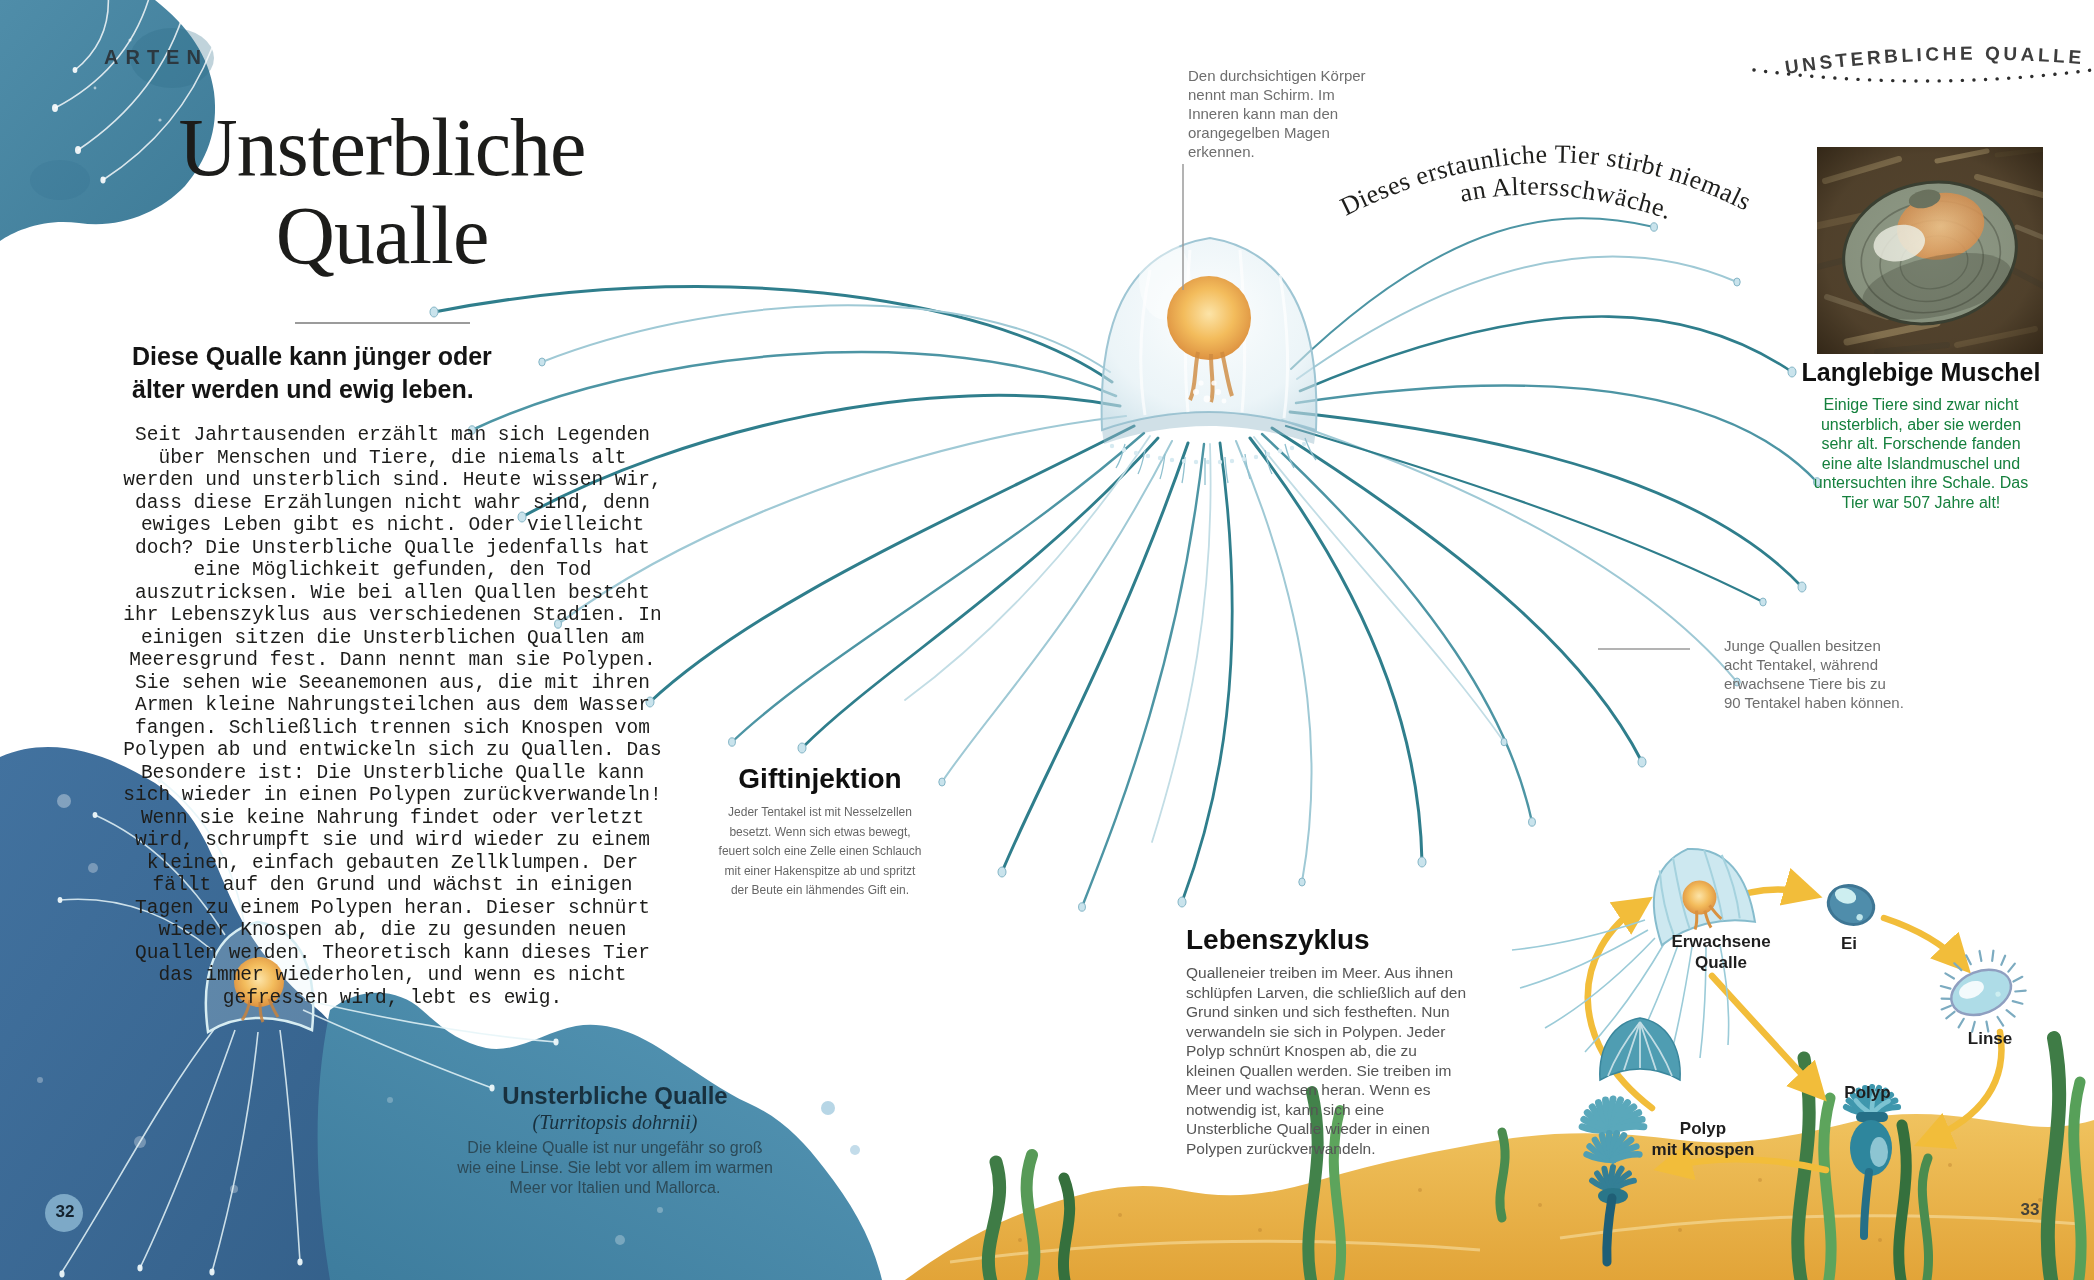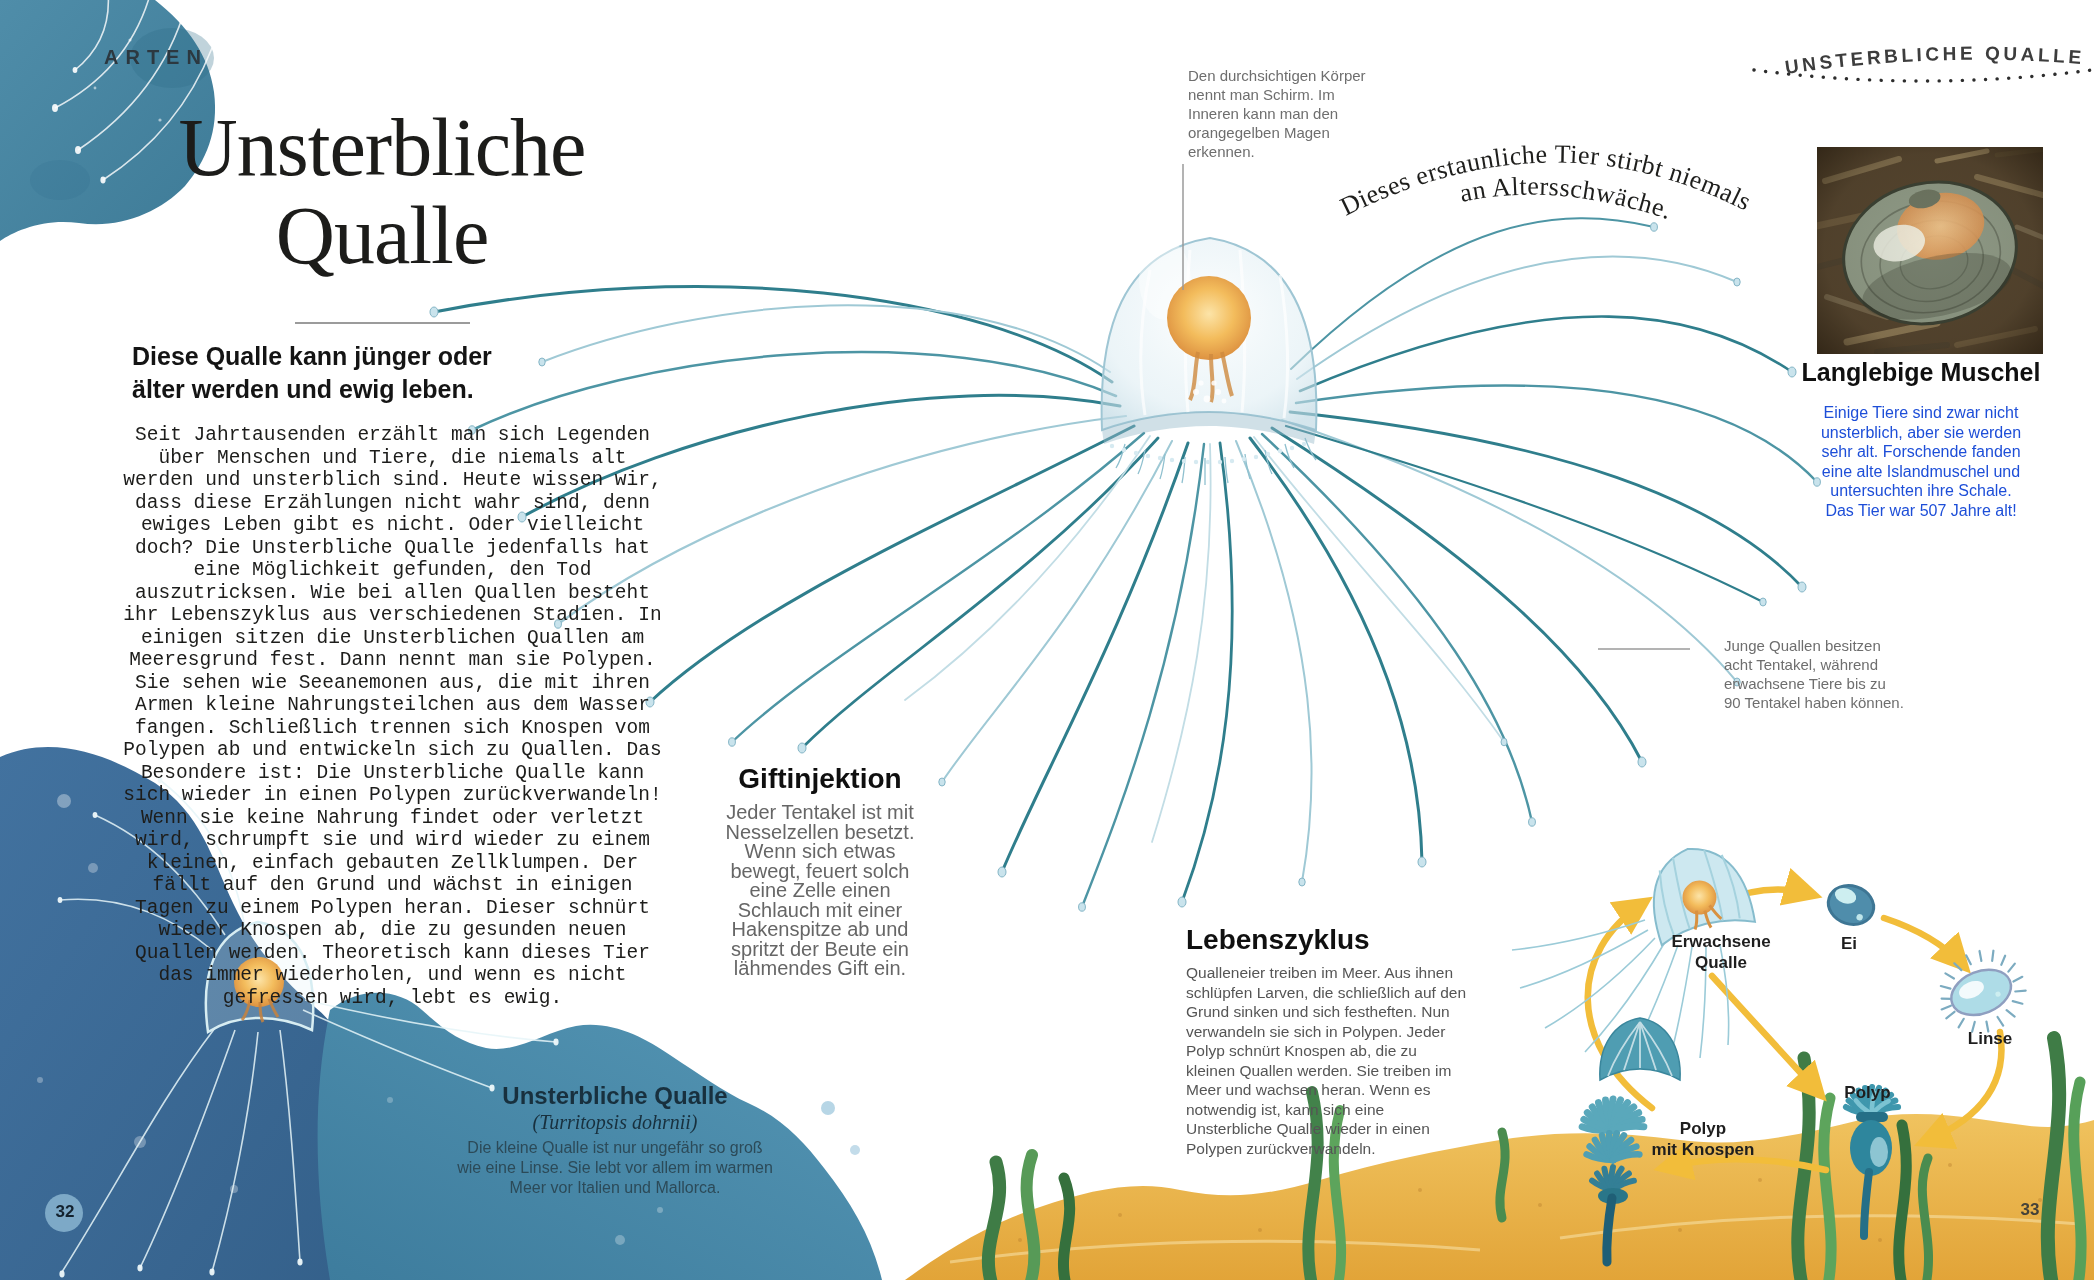--- a/index.html
+++ b/index.html
@@ -13,27 +13,27 @@
   .divider{left:295px;top:322px;width:175px;height:2px;background:#9b9b9b;}
   .subtitle{left:132px;top:340px;width:500px;font-size:25px;line-height:33px;
             font-weight:bold;color:#141414;white-space:pre-line;}
   .bodytext{left:120px;top:424px;width:545px;text-align:center;font-family:Liberation Mono, monospace;
             font-size:19.5px;line-height:22.5px;color:#1d1d1b;}
   .ann{font-size:15px;line-height:19px;color:#6e6e6e;}
   .ann-schirm{left:1188px;top:66px;width:188px;}
   .ann-tentakel{left:1724px;top:636px;width:182px;}
   .gift{left:716px;top:763px;width:208px;text-align:center;}
   .gift h3{margin:0 0 8px 0;font-size:28px;color:#0f0f0f;}
-  .gift p{margin:0;font-size:20px;line-height:19.5px;color:#666666;}
+  .gift p{margin:0;font-size:12px;line-height:19.5px;color:#666666;}
   .zyklus{left:1186px;top:924px;width:284px;}
   .zyklus h3{margin:0 0 7px 0;font-size:28px;color:#101010;}
   .zyklus p{margin:0;font-size:15.5px;line-height:19.5px;color:#555555;}
   .muschel{left:1799px;top:358px;width:244px;text-align:center;}
   .muschel h3{margin:0 0 5px 0;font-size:25px;color:#101010;}
-  .muschel p{margin:16px;font-size:16px;line-height:19.5px;color:#1d4ed8;}
+  .muschel p{margin:8px;font-size:16px;line-height:19.5px;color:#15803d;}
   .species{left:455px;top:1082px;width:320px;text-align:center;}
   .species h3{margin:0;font-size:24px;color:#18303e;}
   .species .latin{margin:1px 0 4px 0;font-family:"Liberation Serif",serif;font-style:italic;
                   font-size:20px;color:#18303e;}
   .species p{margin:0;font-size:16px;line-height:20px;color:#2c4a58;}
   .stage{position:absolute;font-weight:bold;font-size:17px;line-height:21px;color:#1e1e1e;
          text-align:center;white-space:pre-line;}
   .st-adult{left:1646px;top:931px;width:150px;}
   .st-ei{left:1824px;top:933px;width:50px;}
   .st-larve{left:1950px;top:1028px;width:80px;}

